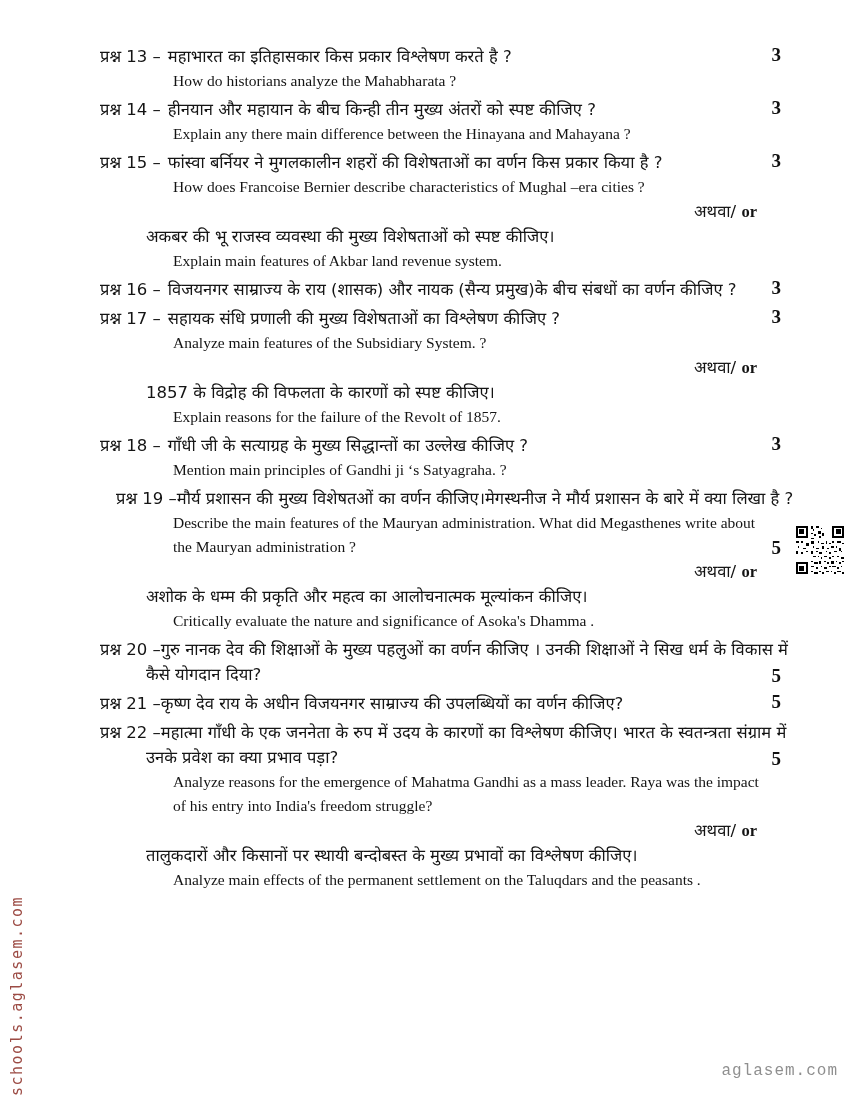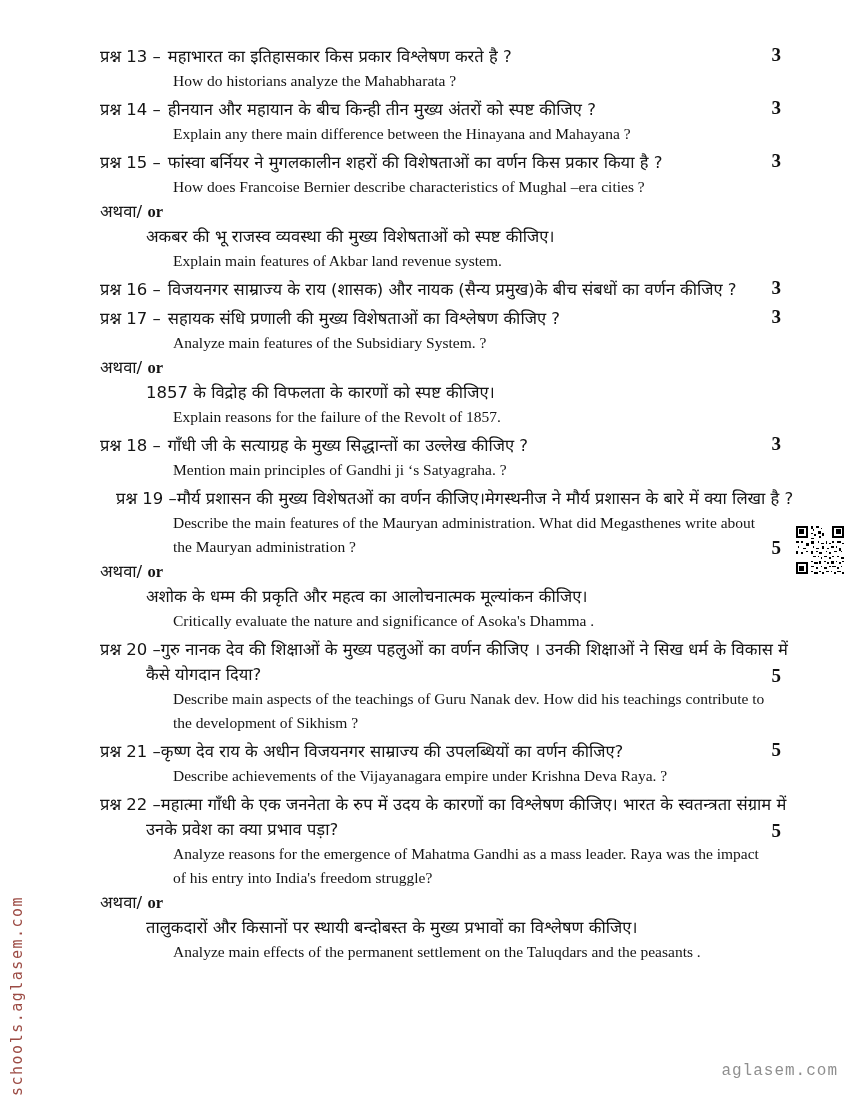--- a/index.html
+++ b/index.html
@@ -36,21 +36,21 @@
   .english {
     position: relative;
     font-family: "Liberation Serif", serif;
     font-size: 15.5px;
     line-height: 24px;
     margin-left: 73px;
     padding-right: 30px;
   }
   .alt-hindi { padding-left: 46px; }
   .or-line {
-    text-align: left;
+    text-align: right;
     padding-right: 40px;
   }
   .or-en {
     font-family: "Liberation Serif", serif;
     font-weight: bold;
   }
 
   .marks {
     position: absolute;
     right: 16px;
@@ -157,29 +157,27 @@
     <p class="or-line"><span>अथवा/</span> <span class="or-en">or</span></p>
     <p class="alt-hindi"><span>अशोक के धम्म की प्रकृति और महत्व का आलोचनात्मक मूल्यांकन कीजिए।</span></p>
     <p class="english"><span>Critically evaluate the nature and significance of Asoka's Dhamma .</span></p>
   </div>
 
   <div class="question">
     <p class="hindi">
       <span class="qnum">प्रश्न 20 –</span><span>गुरु नानक देव की शिक्षाओं के मुख्य पहलुओं का वर्णन कीजिए । उनकी  शिक्षाओं ने सिख धर्म के विकास में कैसे  योगदान दिया?</span>
       <span class="marks marks-bottom">5</span>
     </p>
-    <p class="english"><span>Describe main aspects of the teachings of Guru Nanak dev. How did his teachings contribute to the development of Sikhism  ?</span></p>
   </div>
 
   <div class="question">
     <p class="hindi">
       <span class="qnum">प्रश्न 21 –</span><span>कृष्ण देव राय के अधीन विजयनगर साम्राज्य की उपलब्धियों का वर्णन कीजिए?</span>
       <span class="marks">5</span>
     </p>
-    <p class="english"><span>Describe achievements of the Vijayanagara empire under Krishna Deva Raya.  ?</span></p>
   </div>
 
   <div class="question">
     <p class="hindi">
       <span class="qnum">प्रश्न 22 –</span><span>महात्मा गाँधी के एक जननेता के रुप में उदय के कारणों का विश्लेषण कीजिए। भारत के स्वतन्त्रता संग्राम में उनके प्रवेश का  क्या प्रभाव पड़ा?</span>
       <span class="marks marks-bottom">5</span>
     </p>
     <p class="english"><span>Analyze  reasons for the emergence of Mahatma Gandhi as a mass leader. Raya was the impact of his entry into India's freedom struggle?</span></p>
     <p class="or-line"><span>अथवा/</span> <span class="or-en">or</span></p>
     <p class="alt-hindi"><span>तालुकदारों और किसानों पर स्थायी बन्दोबस्त के मुख्य प्रभावों का विश्लेषण कीजिए।</span></p>

